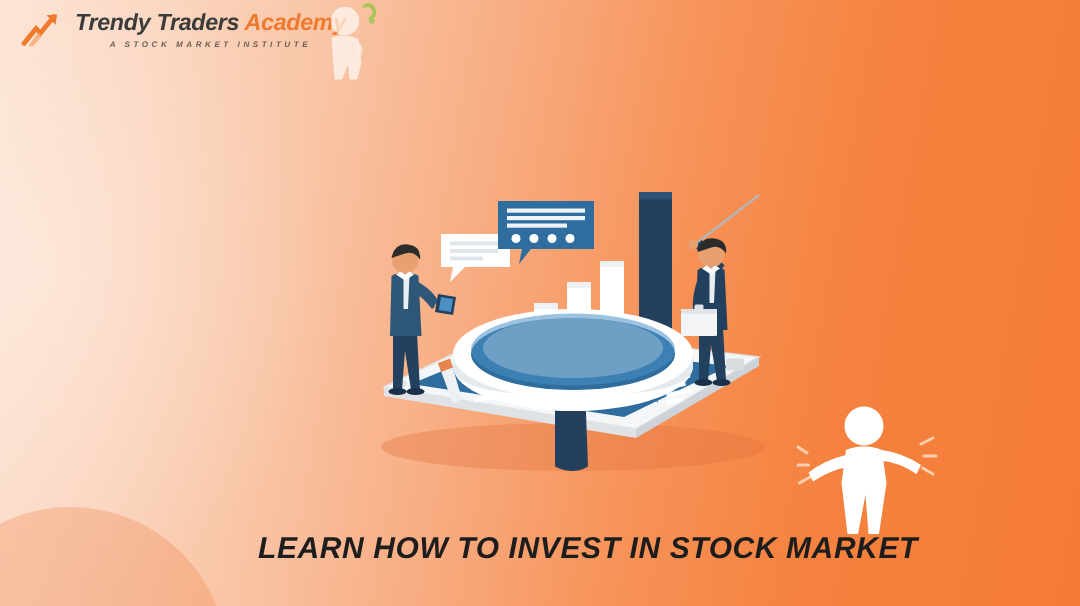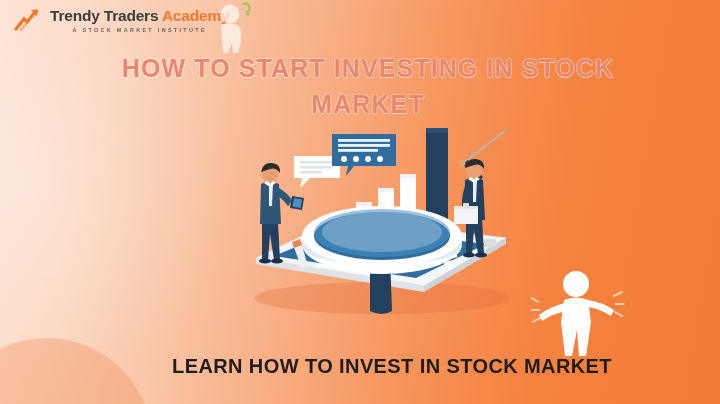--- a/index.html
+++ b/index.html
@@ -14,20 +14,21 @@
     overflow: hidden;
     font-family: "Liberation Sans", sans-serif;
     background: linear-gradient(100deg,
         #fde3d3 0%,
         #fbd6c0 14%,
         #f9c5a6 28%,
         #f8ac81 44%,
         #f79359 60%,
         #f5823f 76%,
         #f47b36 100%);
+    font-style: italic;
   }
 
   
   .bg-circle-bl {
     position: absolute;
     left: -58px;
     top: 338px;
     width: 210px;
     height: 210px;
     border-radius: 50%;
@@ -159,21 +160,20 @@
   <div class="silh-top">
     <svg viewBox="0 0 46 52">
       <circle cx="20" cy="12" r="9.5" fill="#ffffff" opacity="0.9"></circle>
       <path d="M11 23 Q20 20 29 24 L31 40 L28 51 L23 51 L22 41 L18 51 L13 51 L12 38 Z" fill="#ffffff" opacity="0.9"></path>
       <path d="M28 25 Q34 30 30 36 Q27 33 27 28 Z" fill="#ffffff" opacity="0.8"></path>
       <path d="M33 2 q4 -2 6 2 q2 4 -2 6" stroke="#8cc63f" stroke-width="2.4" fill="none" stroke-linecap="round"></path>
       <circle cx="38" cy="12" r="1.8" fill="#8cc63f"></circle>
     </svg>
   </div>
 
-  <div class="headline">HOW TO START INVESTING IN STOCK MARKET</div>
 
   <div class="illu">
     <svg viewBox="0 0 268 190" xmlns="http://www.w3.org/2000/svg">
 
       <ellipse cx="134" cy="172" rx="128" ry="16" fill="#e2713c" opacity="0.35"></ellipse>
 
       <g>
         <path d="M8 132 L92 92 L258 112 L176 160 Z" fill="#f4f6f7"></path>
         <path d="M8 132 L92 92 L258 112 L176 160 Z" fill="none" stroke="#e0e4e7" stroke-width="1"></path>
         <path d="M8 132 L8 138 L176 166 L176 160 Z" fill="#dfe3e6"></path>

